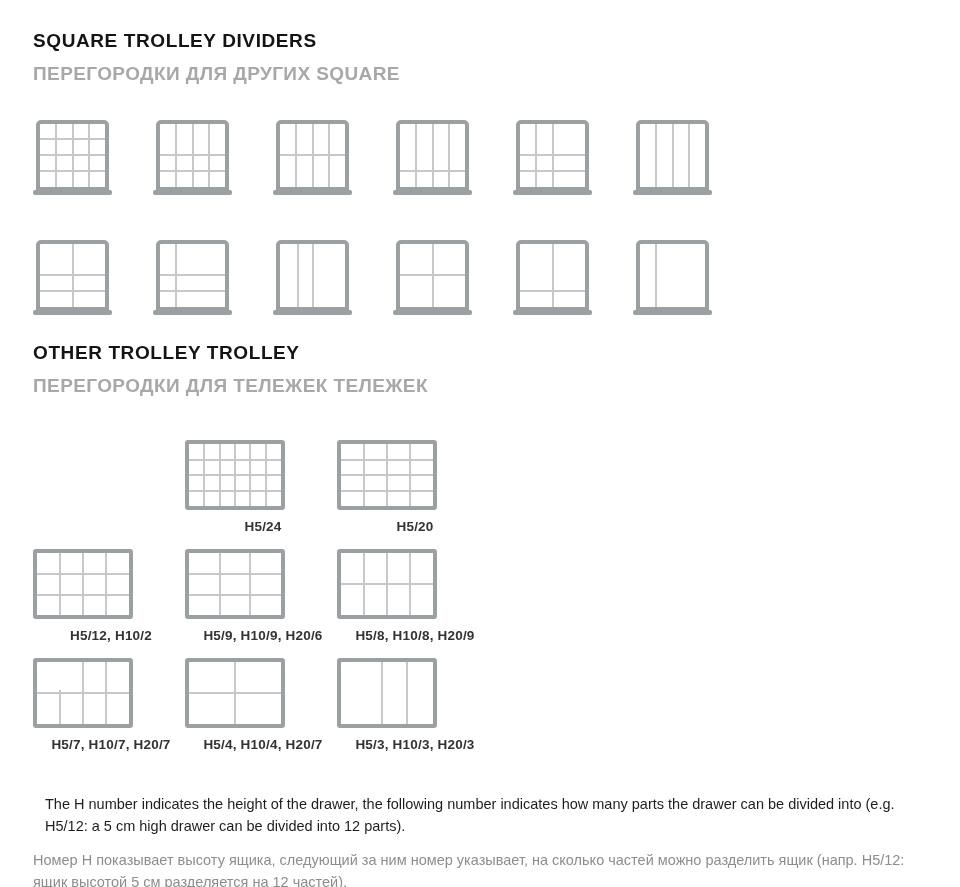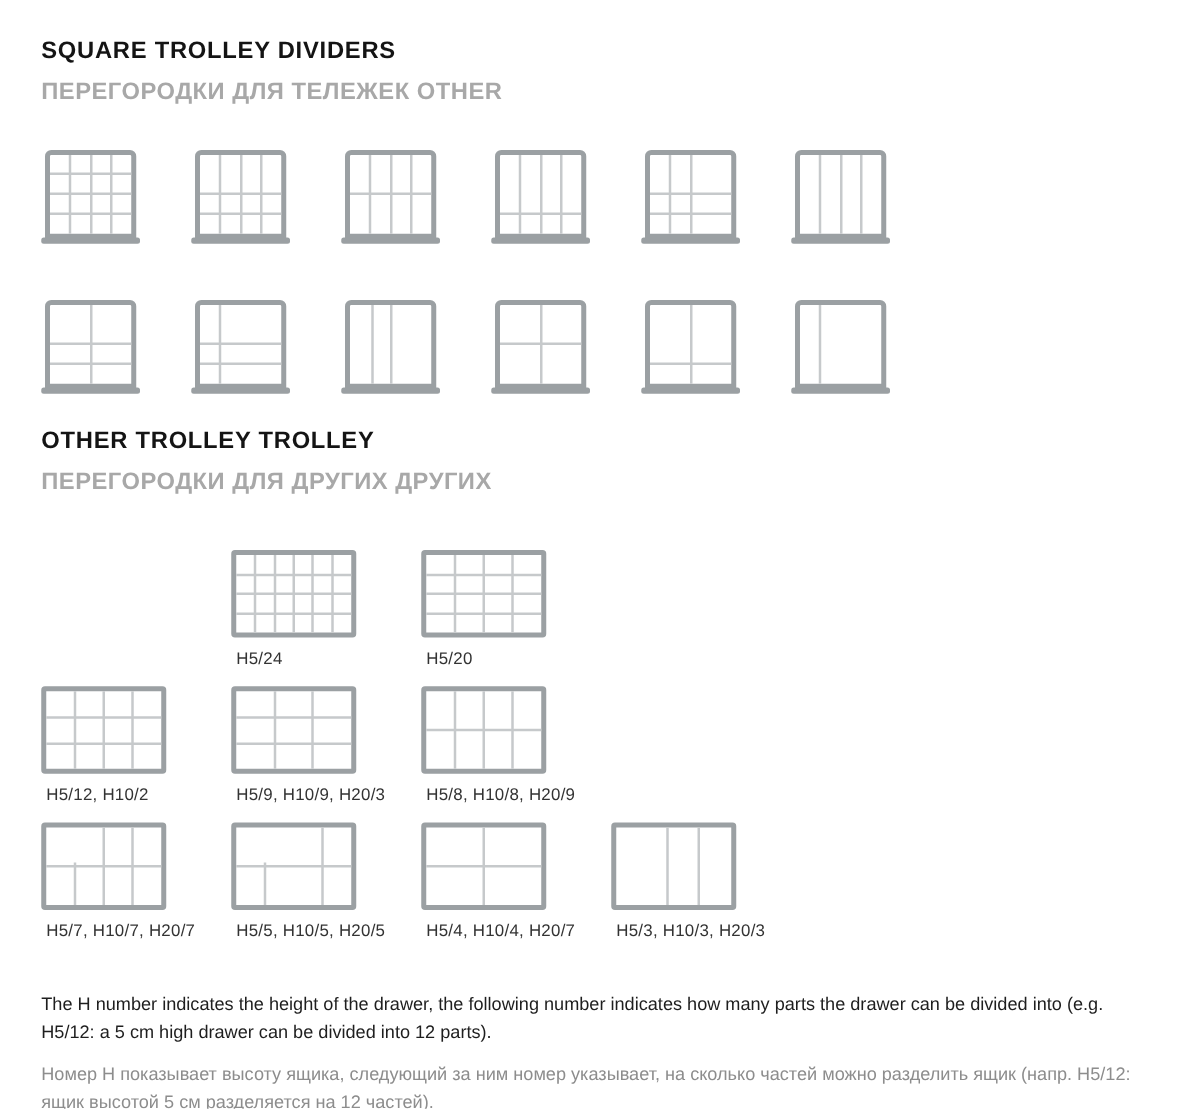--- a/index.html
+++ b/index.html
@@ -50,34 +50,35 @@
   }
   .vl,.hl{position:absolute;background:var(--inner-line);}
   .vl{width:2px;}
   .hl{height:2px;}
   .other-row{display:grid;grid-template-columns:repeat(4,152px);}
   .other-row.first{margin-top:44px;}
   .other-row + .other-row{margin-top:15px;}
   .cell{width:152px;}
   .cell-label{
     margin-top:9px;padding-left:4px;
-    font-size:13.5px;font-weight:normal;letter-spacing:.2px;color:var(--label-color);
+    font-size:13.5px;font-weight:bold;letter-spacing:.2px;color:var(--label-color);
     white-space:nowrap;
+    text-align:center;
   }
   .notes{margin-top:42px;max-width:910px;}
-  .note-en{font-size:14.5px;line-height:1.5;color:var(--note-en-color);margin:0 0 12px;}
+  .note-en{font-size:14.5px;line-height:1.5;color:var(--note-en-color);margin:0 12px 12px;}
   .note-ru{font-size:14.5px;line-height:1.5;color:var(--note-ru-color);margin:0;}
 </style>
 </head>
 <body>
 
 <div class="page">
 
   <h1 class="sec-title">SQUARE TROLLEY DIVIDERS</h1>
-  <h2 class="sec-sub">ПЕРЕГОРОДКИ ДЛЯ ТЕЛЕЖЕК OTHER</h2>
+  <h2 class="sec-sub">ПЕРЕГОРОДКИ ДЛЯ ДРУГИХ SQUARE</h2>
 
   <div class="square-row first" id="square-row-0">
       <div class="tray">
         <div class="tray-body">
           <div class="vl" style="left: calc(25% - 1px); top: 0%; height: 100%;"></div>
           <div class="vl" style="left: calc(50% - 1px); top: 0%; height: 100%;"></div>
           <div class="vl" style="left: calc(75% - 1px); top: 0%; height: 100%;"></div>
           <div class="hl" style="top: calc(25% - 1px); left: 0%; width: 100%;"></div>
           <div class="hl" style="top: calc(50% - 1px); left: 0%; width: 100%;"></div>
           <div class="hl" style="top: calc(75% - 1px); left: 0%; width: 100%;"></div>
@@ -171,21 +172,21 @@
       <div class="tray">
         <div class="tray-body">
           <div class="vl" style="left: calc(25% - 1px); top: 0%; height: 100%;"></div>
         </div>
         <div class="tray-base"></div>
       </div>
     </div>
 
   <div class="sec-other">
     <h1 class="sec-title">OTHER TROLLEY TROLLEY</h1>
-    <h2 class="sec-sub">ПЕРЕГОРОДКИ ДЛЯ ДРУГИХ ДРУГИХ</h2>
+    <h2 class="sec-sub">ПЕРЕГОРОДКИ ДЛЯ ТЕЛЕЖЕК ТЕЛЕЖЕК</h2>
 
     <div class="other-row first" id="other-row-0">
         <div class="cell" style="grid-column-start: 2;">
           <div class="rect">
             <div class="vl" style="left: calc(16.7% - 1px); top: 0%; height: 100%;"></div>
             <div class="vl" style="left: calc(33.3% - 1px); top: 0%; height: 100%;"></div>
             <div class="vl" style="left: calc(50% - 1px); top: 0%; height: 100%;"></div>
             <div class="vl" style="left: calc(66.7% - 1px); top: 0%; height: 100%;"></div>
             <div class="vl" style="left: calc(83.3% - 1px); top: 0%; height: 100%;"></div>
             <div class="hl" style="top: calc(25% - 1px); left: 0%; width: 100%;"></div>
@@ -217,49 +218,41 @@
           </div>
           <div class="cell-label">H5/12, H10/2</div>
         </div>
         <div class="cell">
           <div class="rect">
             <div class="vl" style="left: calc(33.4% - 1px); top: 0%; height: 100%;"></div>
             <div class="vl" style="left: calc(66.7% - 1px); top: 0%; height: 100%;"></div>
             <div class="hl" style="top: calc(33.4% - 1px); left: 0%; width: 100%;"></div>
             <div class="hl" style="top: calc(66.7% - 1px); left: 0%; width: 100%;"></div>
           </div>
-          <div class="cell-label">H5/9, H10/9, H20/3</div>
+          <div class="cell-label">H5/9, H10/9, H20/6</div>
         </div>
         <div class="cell">
           <div class="rect">
             <div class="vl" style="left: calc(25% - 1px); top: 0%; height: 100%;"></div>
             <div class="vl" style="left: calc(50% - 1px); top: 0%; height: 100%;"></div>
             <div class="vl" style="left: calc(75% - 1px); top: 0%; height: 100%;"></div>
             <div class="hl" style="top: calc(50% - 1px); left: 0%; width: 100%;"></div>
           </div>
           <div class="cell-label">H5/8, H10/8, H20/9</div>
         </div>
       </div>
     <div class="other-row" id="other-row-2">
         <div class="cell">
           <div class="rect">
             <div class="vl" style="left: calc(50% - 1px); top: 0%; height: 100%;"></div>
             <div class="vl" style="left: calc(75% - 1px); top: 0%; height: 100%;"></div>
             <div class="vl" style="left: calc(25% - 1px); top: 44%; height: 56%;"></div>
             <div class="hl" style="top: calc(50% - 1px); left: 0%; width: 100%;"></div>
           </div>
           <div class="cell-label">H5/7, H10/7, H20/7</div>
-        </div>
-        <div class="cell">
-          <div class="rect">
-            <div class="vl" style="left: calc(75% - 1px); top: 0%; height: 100%;"></div>
-            <div class="vl" style="left: calc(25% - 1px); top: 44%; height: 56%;"></div>
-            <div class="hl" style="top: calc(50% - 1px); left: 0%; width: 100%;"></div>
-          </div>
-          <div class="cell-label">H5/5, H10/5, H20/5</div>
         </div>
         <div class="cell">
           <div class="rect">
             <div class="vl" style="left: calc(50% - 1px); top: 0%; height: 100%;"></div>
             <div class="hl" style="top: calc(50% - 1px); left: 0%; width: 100%;"></div>
           </div>
           <div class="cell-label">H5/4, H10/4, H20/7</div>
         </div>
         <div class="cell">
           <div class="rect">

